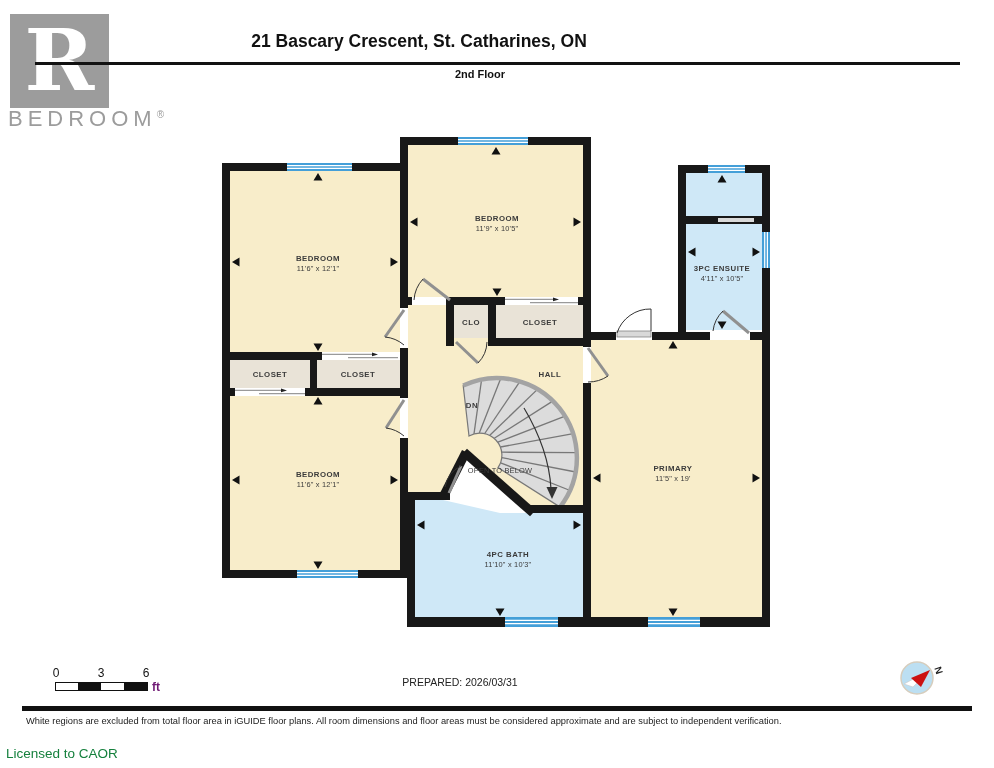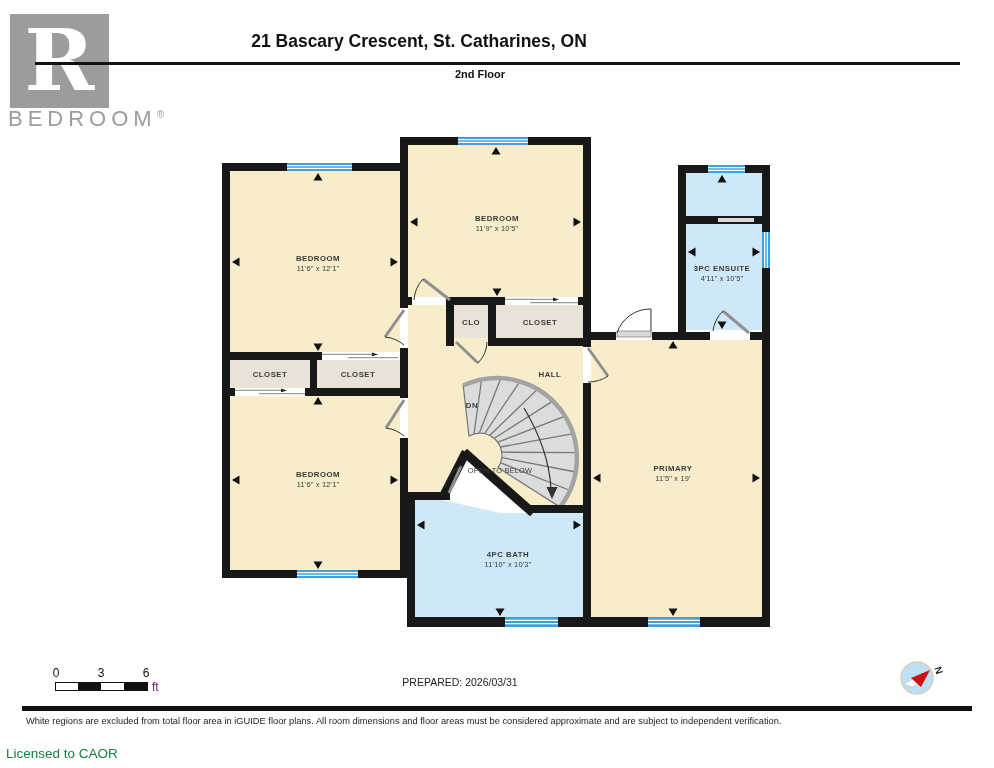--- a/index.html
+++ b/index.html
@@ -36,21 +36,21 @@
   .arrow{fill:#111;}
   .doorarc{fill:none;stroke:#333;stroke-width:1;}
   .doorleaf{stroke:#909090;stroke-width:3;}
   .slide{stroke:#9a9a9a;stroke-width:1.4;}
   .stair-fill{fill:var(--stair);stroke:#787878;stroke-width:1.2;}
   .tread{stroke:#787878;stroke-width:1.3;}
   .stair-rail{fill:none;stroke:#a3a3a3;stroke-width:4.5;}
   .diagwall{stroke:var(--wall);stroke-width:9;}
   
   .scale-num{position:absolute;top:666px;font-size:12px;color:#111;width:20px;text-align:center;}
-  .scale-ft{position:absolute;left:152px;top:680px;font-size:12px;color:#701a75;}
+  .scale-ft{position:absolute;left:152px;top:680px;font-size:12px;color:#701a75;font-weight:bold;}
   .prepared{position:absolute;left:0;top:676px;width:920px;text-align:center;font-size:10.5px;color:#222;}
   .blackbar{position:absolute;left:22px;top:706px;width:950px;height:4.5px;background:#111;}
   .disclaimer{position:absolute;left:26px;top:716px;width:920px;font-size:9.3px;color:#222;}
   .license{position:absolute;left:6px;top:746px;font-size:13.5px;color:#15803d;}
   .compass{position:absolute;left:893px;top:655px;}
 </style>
 </head>
 <body>
 
 <div class="page">

